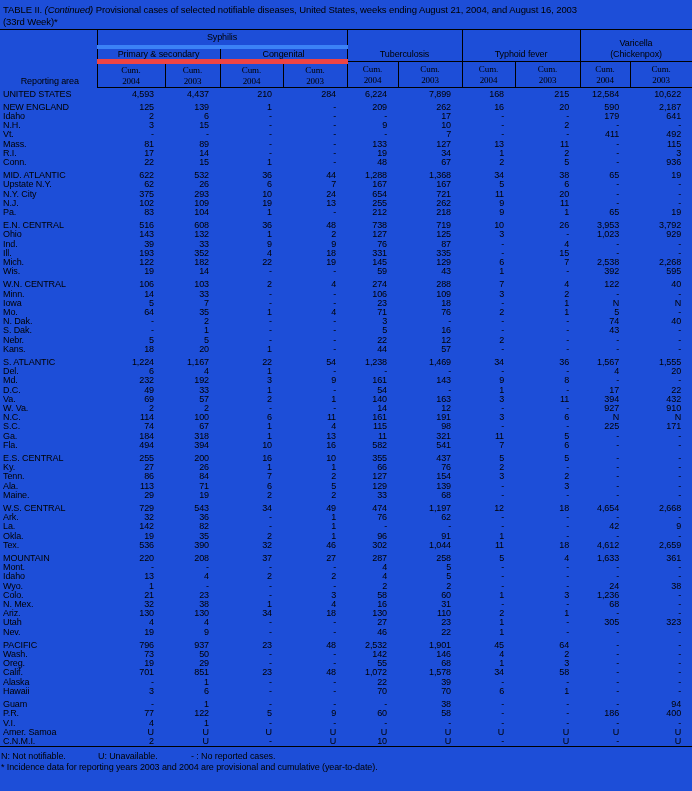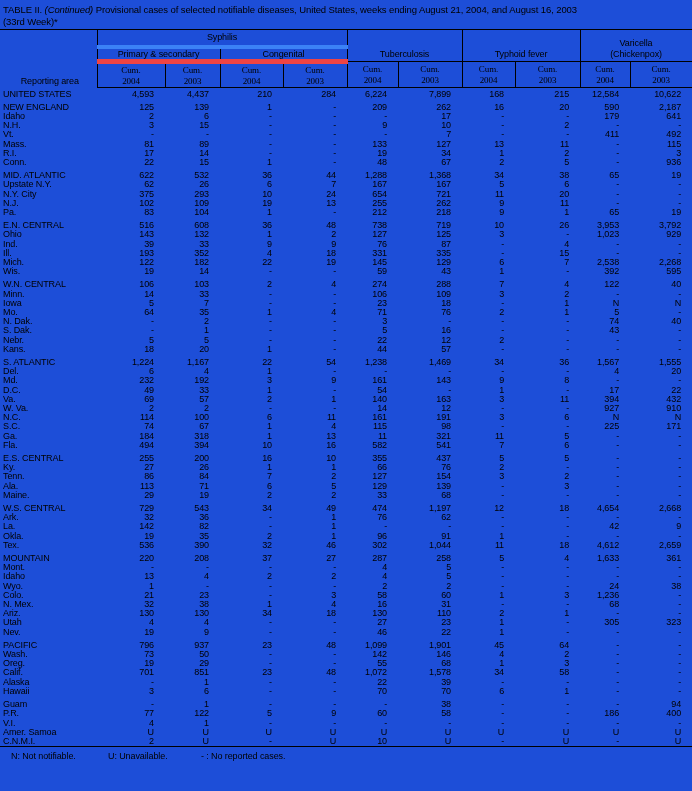--- a/index.html
+++ b/index.html
@@ -38,21 +38,21 @@
     border-left:1.5px solid #000;
     text-align:center; vertical-align:middle; height:26px; line-height:10.5px;font-family:Liberation Serif, serif;
   }
   tr.hr3 th, tr.hr3 .th-ra { border-bottom:1.5px solid #000; }
   .bR { border-right:1.5px solid #000; }
   td { font-size:9px; height:9.2px; line-height:9.2px; padding:0; white-space:nowrap; overflow:hidden; letter-spacing:-0.1px; }
   td.area { text-align:left; padding-left:3px; }
   td.num  { text-align:right; padding-right:11px; }
   tr.spacer td { height:4px; line-height:4px; font-size:1px; }
   tr.spacer-top td { height:2px; line-height:2px; font-size:1px; }
-  .foot { padding:4px 0 0 11px; font-size:9px; line-height:11px; letter-spacing:-0.1px; }
+  .foot { padding:4px 0 0 1px; font-size:9px; line-height:11px; letter-spacing:-0.1px; }
   .fn-n { display:inline-block; width:97px; }
   .fn-u { display:inline-block; width:93px; }
 </style>
 </head>
 <body>
 
 <div class="page">
 
   <div class="title">
     <span>TABLE II.</span>
@@ -858,21 +858,21 @@
         </tr>
         <tr class="spacer">
           <td colspan="11"></td>
         </tr>
         <tr>
           <td class="area">PACIFIC</td>
           <td class="num">796</td>
           <td class="num">937</td>
           <td class="num">23</td>
           <td class="num">48</td>
-          <td class="num">1,099</td>
+          <td class="num">2,532</td>
           <td class="num">1,901</td>
           <td class="num">45</td>
           <td class="num">64</td>
           <td class="num">-</td>
           <td class="num">-</td>
         </tr>
         <tr>
           <td class="area">Wash.</td>
           <td class="num">73</td>
           <td class="num">50</td>
@@ -1005,15 +1005,16 @@
           <td class="num">-</td>
           <td class="num">U</td>
         </tr>
       </tbody>
   </table>
 
   <div class="foot">
     <div>
       <span class="fn-n">N: Not notifiable.</span><span class="fn-u">U: Unavailable.</span><span>- : No reported cases.</span>
     </div>
+    <div>* Incidence data for reporting years 2003 and 2004 are provisional and cumulative (year-to-date).</div>
   </div>
 
 </div>
 
 </body></html>

